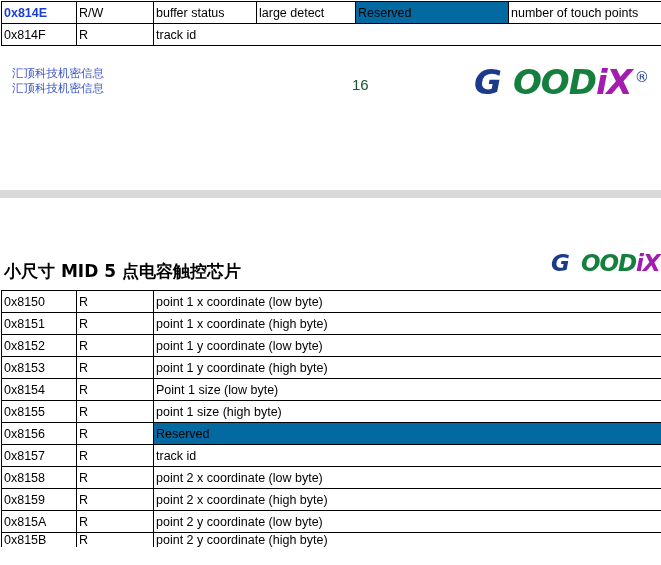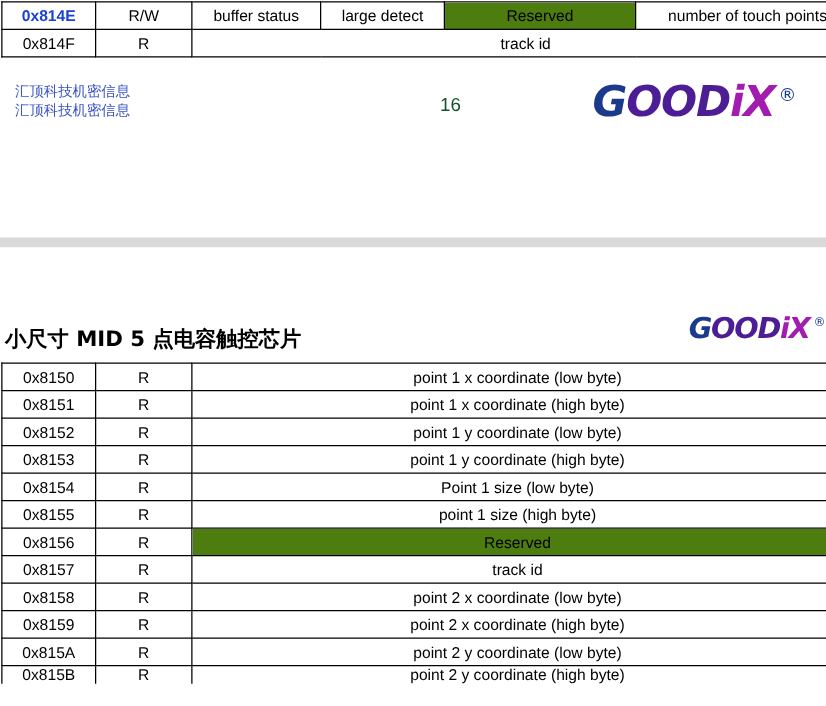--- a/index.html
+++ b/index.html
@@ -21,34 +21,34 @@
     border-collapse: collapse;
     table-layout: fixed;
     width: 659px;
     margin: 0;
   }
   .reg-table td {
     border: 1px solid #000;
     height: 21px;
     padding: 0 2px;
     font-size: 12.5px;
-    text-align: center;
+    text-align: left;
     vertical-align: middle;
     white-space: nowrap;
     overflow: hidden;
   }
   .addr-cell {
     width: 70px;
     font-family: "Liberation Sans", sans-serif;
   }
   .rw-cell {
     width: 72px;
   }
   .reserved {
-    background: #4d7c0f;
+    background: #0369a1;
   }
   .addr-hl {
     color: #1a3fd4;
     font-weight: bold;
   }
 
   
   #top-fragment {
     position: absolute;
     left: 0;
@@ -93,21 +93,21 @@
   
   .logo {
     position: absolute;
     font-weight: bold;
     font-style: italic;
     letter-spacing: -1px;
     font-family: "DejaVu Sans", sans-serif;
     white-space: nowrap;
   }
   .logo .g1 { color: #1b3a8c; }
-  .logo .g2 { color: #4c1d95; }
+  .logo .g2 { color: #15803d; margin-left: 12px; }
   .logo .g3 { color: #a21caf; }
   .logo .reg {
     font-size: 0.42em;
     vertical-align: super;
     font-style: normal;
     font-weight: normal;
     margin-left: 3px;
     color: #1b3a8c;
   }
   #logo-top {

